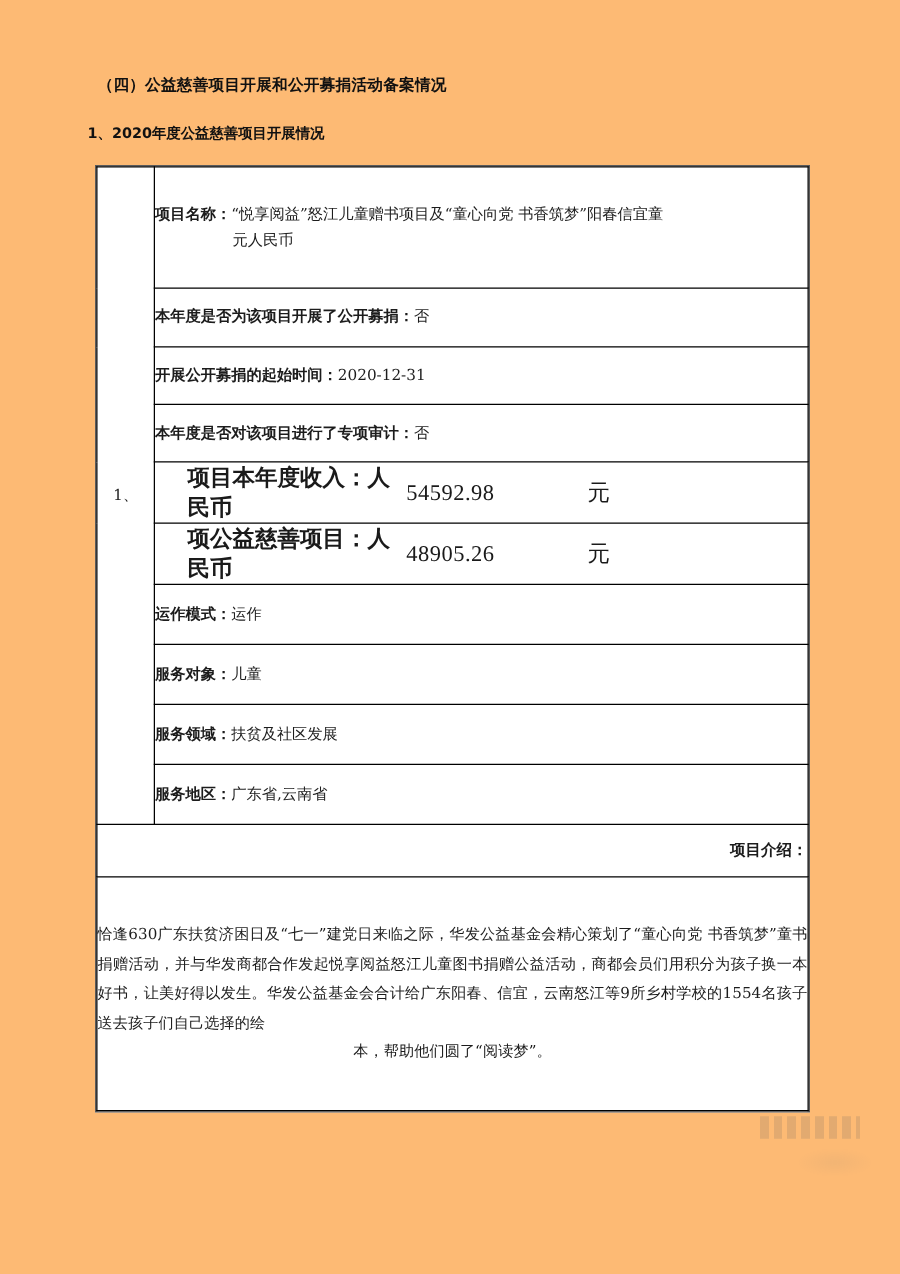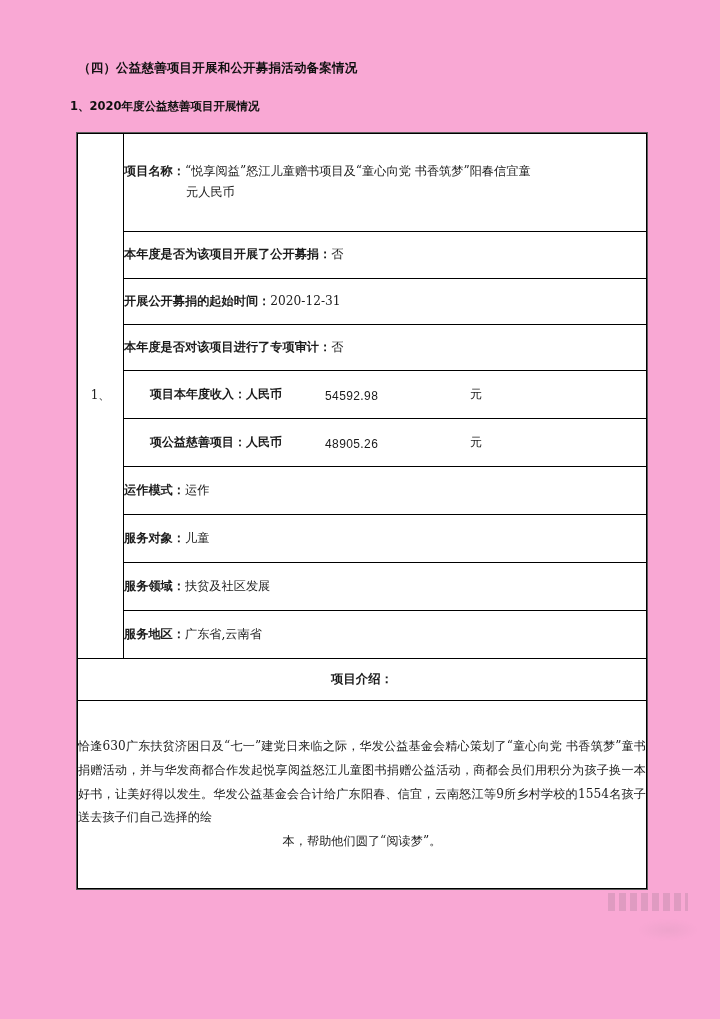--- a/index.html
+++ b/index.html
@@ -14,21 +14,21 @@
     font-family: "DejaVu Sans", "Liberation Sans", sans-serif;
     color: #1a1a1a;
     overflow: hidden;
   }
 
   
   .page {
     position: absolute;
     left: 0; top: 0;
     width: 720px; height: 1019px;
-    background: #f9a8d4;
+    background: #fdba74;
   }
 
   
   .section-heading {
     position: absolute;
     left: 78px;
     top: 60px;
     font-size: 12.5px;
     font-weight: bold;
     letter-spacing: .2px;
@@ -103,43 +103,43 @@
 
   .row-name td.cell { padding-top: 9px; padding-bottom: 9px; }
   .name-line2 {
     display: block;
     padding-left: 62px;
   }
 
   
   .money-row {
     display: flex;
-    align-items: flex-end;
+    align-items: center;
     padding-left: 26px;
-    font-family: Liberation Sans, sans-serif;
-    font-size: 12px;
+    font-family: Liberation Serif, serif;
+    font-size: 18px;
   }
   .money-label {
     font-weight: bold;
     width: 175px;
     flex: 0 0 auto;
   }
   .money-amount {
     width: 145px;
     flex: 0 0 auto;
     font-weight: normal;
     letter-spacing: .4px;
   }
   .money-unit {
     font-weight: normal;
   }
 
   
   .intro-head {
-    text-align: center;
+    text-align: right;
     font-family: "DejaVu Serif", "Liberation Serif", serif;
     font-size: 12.4px;
     font-weight: bold;
     color: #1c1c1c;
     padding: 0;
   }
 
   
   .intro-body {
     vertical-align: top;

